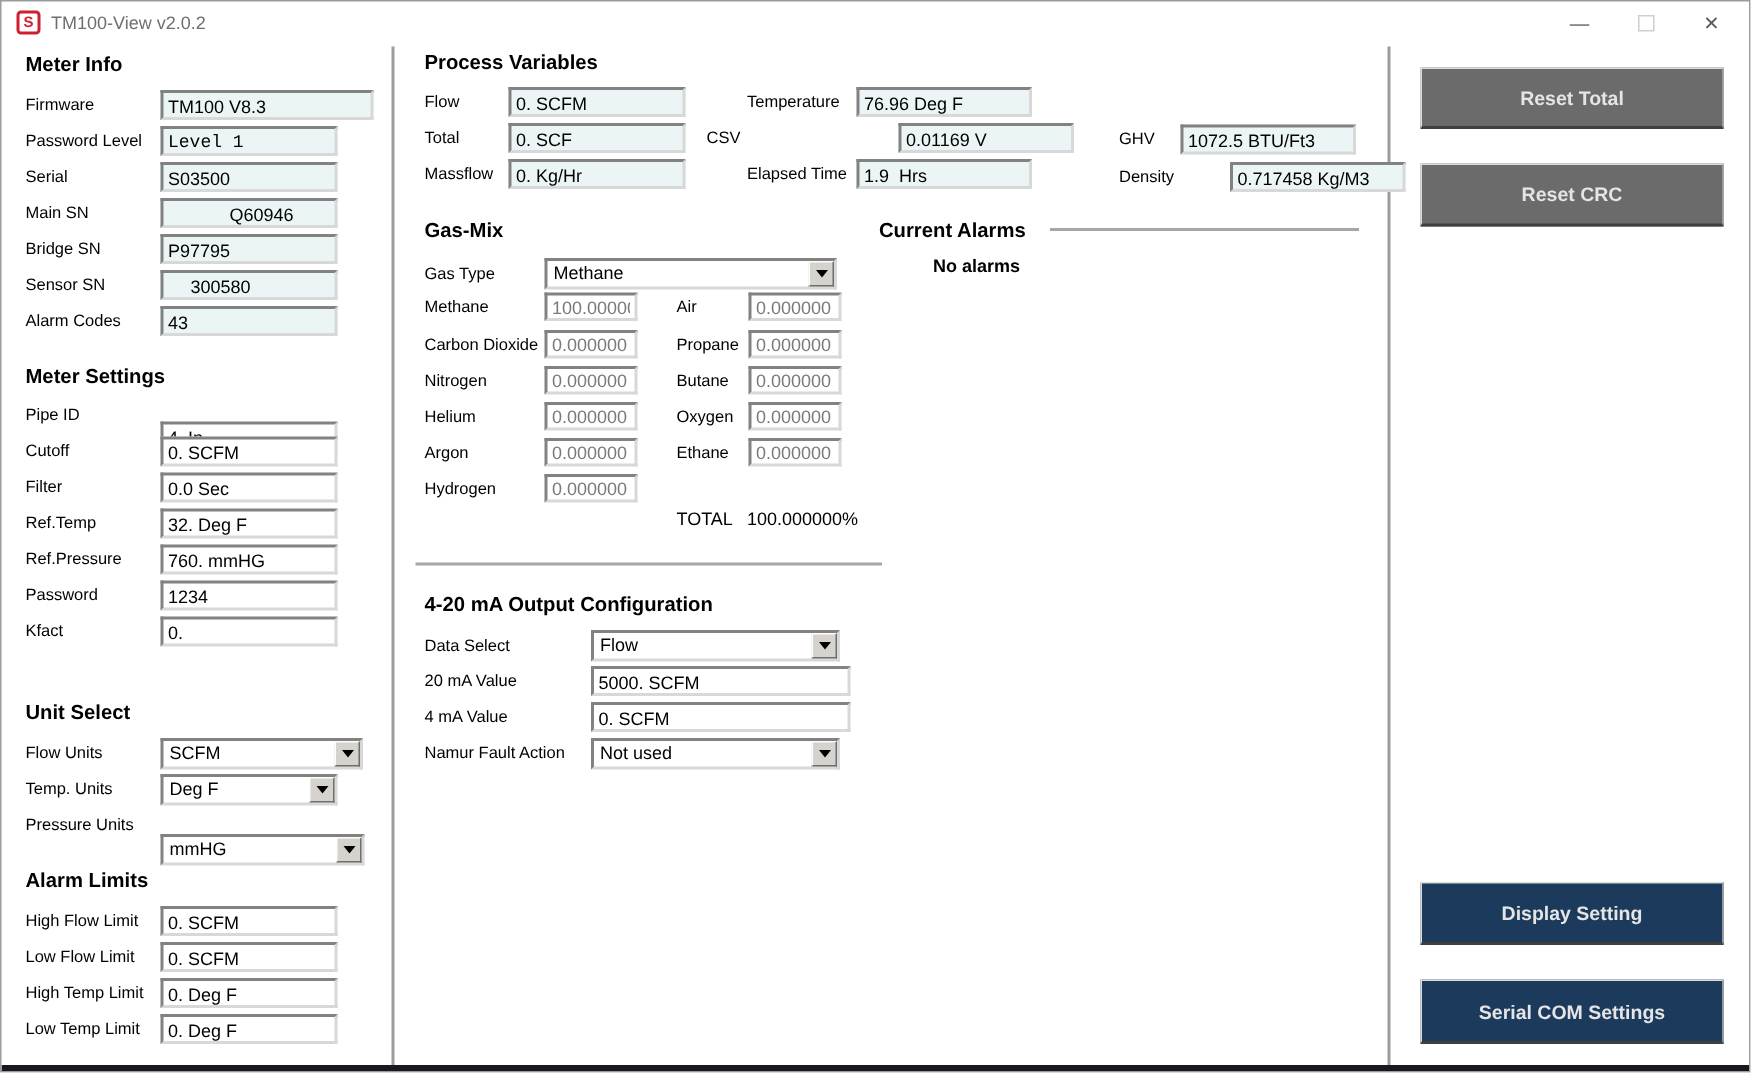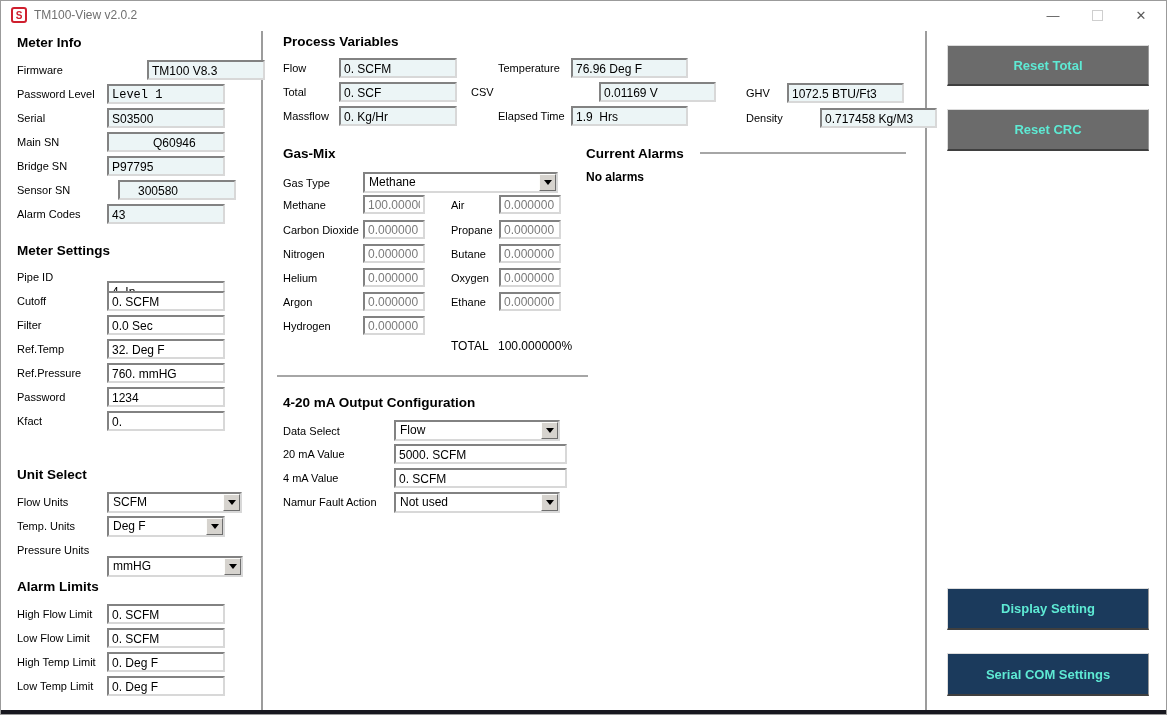--- a/index.html
+++ b/index.html
@@ -27,25 +27,25 @@
   .tb.gas{height:19px;width:62px;}
   .tb.dim{color:var(--disabled-text,#7a7a7a);}
   .combo{position:absolute;box-sizing:border-box;height:21px;background:#fff;
     border:2px solid;border-color:#828282 #d8d8d8 #d8d8d8 #828282;cursor:default;}
   .cval{position:absolute;left:4px;top:1px;font-size:12px;white-space:nowrap;}
   .cbtn{position:absolute;top:0;right:0;width:17px;height:100%;box-sizing:border-box;background:#d6d3ce;
     border:1px solid;border-color:#fdfdfb #6e6e6e #6e6e6e #fdfdfb;
     display:flex;align-items:center;justify-content:center;cursor:pointer;}
   .tri{width:0;height:0;border-left:4px solid transparent;border-right:4px solid transparent;border-top:5px solid #000;}
   .btn{position:absolute;box-sizing:border-box;display:flex;align-items:center;justify-content:center;
-    color:#5eead4;font-weight:bold;font-size:13px;cursor:pointer;
+    color:#e5e5e5;font-weight:bold;font-size:13px;cursor:pointer;
     border:1px solid;border-color:#dcdcdc #9a9a9a #3f3f3f #dcdcdc;border-bottom-width:2px;}
   .btn.gray{background:var(--gray-button,#6b6b6b);}
   .btn.navy{background:var(--navy-button,#1b3a5c);}
-  .status{position:absolute;font-weight:bold;font-size:12px;white-space:nowrap;}
+  .status{position:absolute;font-weight:bold;font-size:12px;white-space:nowrap;margin-left:36px;}
   .totaltxt{position:absolute;font-size:12px;white-space:nowrap;}
 </style>
 </head>
 <body>
 
 <div id="window">
 
   <div class="appicon">S</div>
   <span class="title-text">TM100-View v2.0.2</span>
   <div class="wc" style="left:1034px">—</div>
@@ -53,31 +53,31 @@
       <span class="maxbox"></span>
     </div>
   <div class="wc" style="left:1122px">✕</div>
 
   <div class="vdiv" style="left:260px;top:30px;height:681px"></div>
   <div class="vdiv" style="left:924px;top:30px;height:681px"></div>
   <div class="bottomstrip"></div>
 
   <div class="h" style="left:16px;top:34px">Meter Info</div>
   <span class="lbl" style="left:16px;top:63px">Firmware</span>
-  <input class="tb ro" style="left: 106px; top: 59px; width: 118px; margin-left: 40px;" readonly="" value="TM100 V8.3">
+  <input class="tb ro" style="left: 106px; top: 59px; width: 142px;" readonly="" value="TM100 V8.3">
   <span class="lbl" style="left:16px;top:87px">Password Level</span>
   <input class="tb ro" style="left: 106px; top: 83px; width: 118px; font-family: Liberation Mono, monospace;" readonly="" value="Level 1">
   <span class="lbl" style="left:16px;top:111px">Serial</span>
   <input class="tb ro" style="left: 106px; top: 107px; width: 118px;" readonly="" value="S03500">
   <span class="lbl" style="left:16px;top:135px">Main SN</span>
   <input class="tb ro" style="left: 106px; top: 131px; width: 118px; padding-left: 44px;" readonly="" value="Q60946">
   <span class="lbl" style="left:16px;top:159px">Bridge SN</span>
   <input class="tb ro" style="left: 106px; top: 155px; width: 118px;" readonly="" value="P97795">
   <span class="lbl" style="left:16px;top:183px">Sensor SN</span>
-  <input class="tb ro" style="left: 117px; top: 179px; width: 118px; padding-left: 18px;" readonly="" value="300580">
+  <input class="tb ro" style="left: 106px; top: 179px; width: 118px; padding-left: 18px;" readonly="" value="300580">
   <span class="lbl" style="left:16px;top:207px">Alarm Codes</span>
   <input class="tb ro" style="left: 106px; top: 203px; width: 118px;" readonly="" value="43">
 
   <div class="h" style="left:16px;top:242px">Meter Settings</div>
   <span class="lbl" style="left:16px;top:270px">Pipe ID</span>
   <input class="tb" style="left: 106px; top: 280px; width: 118px;" value="4. In">
   <span class="lbl" style="left:16px;top:294px">Cutoff</span>
   <input class="tb" style="left: 106px; top: 290px; width: 118px;" value="0. SCFM">
   <span class="lbl" style="left:16px;top:318px">Filter</span>
   <input class="tb" style="left: 106px; top: 314px; width: 118px;" value="0.0 Sec">

